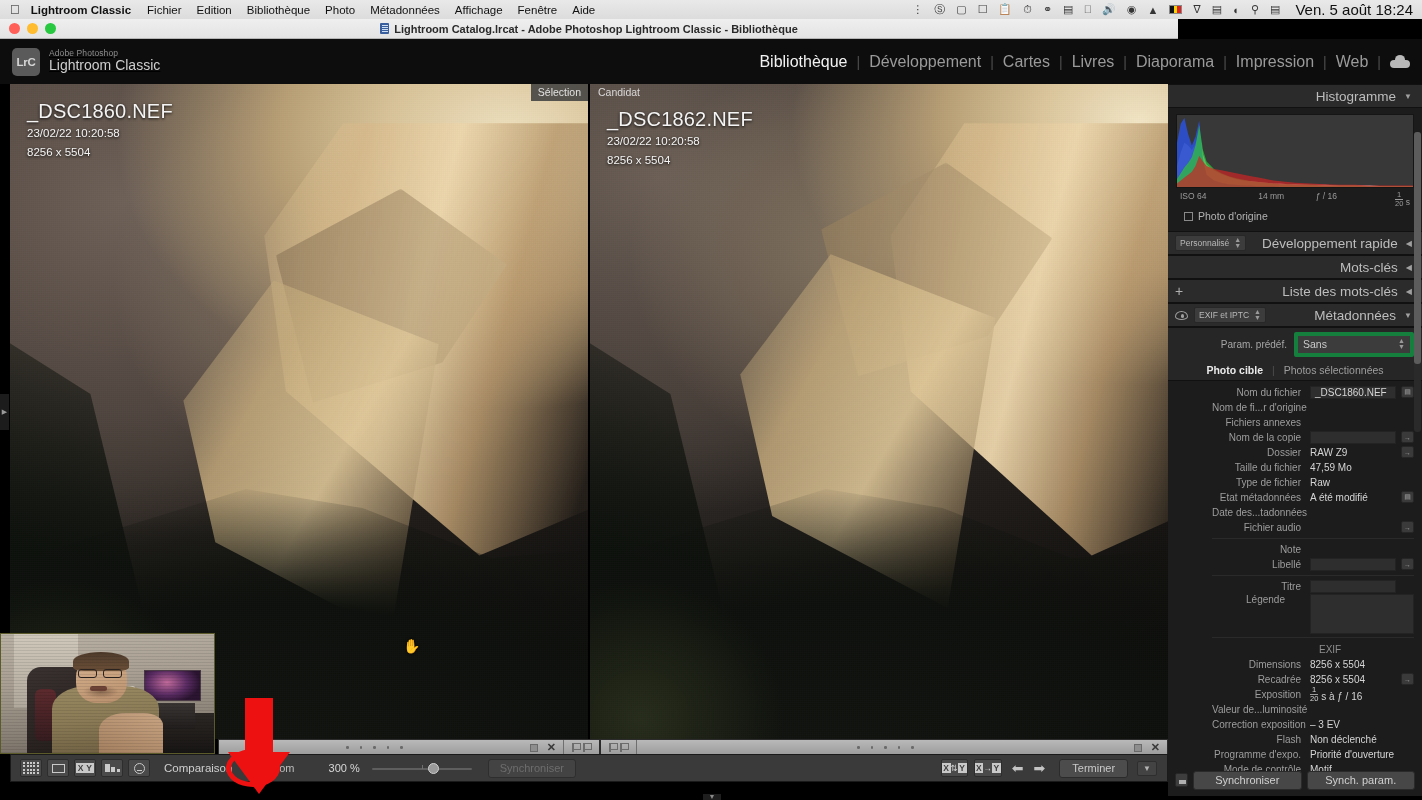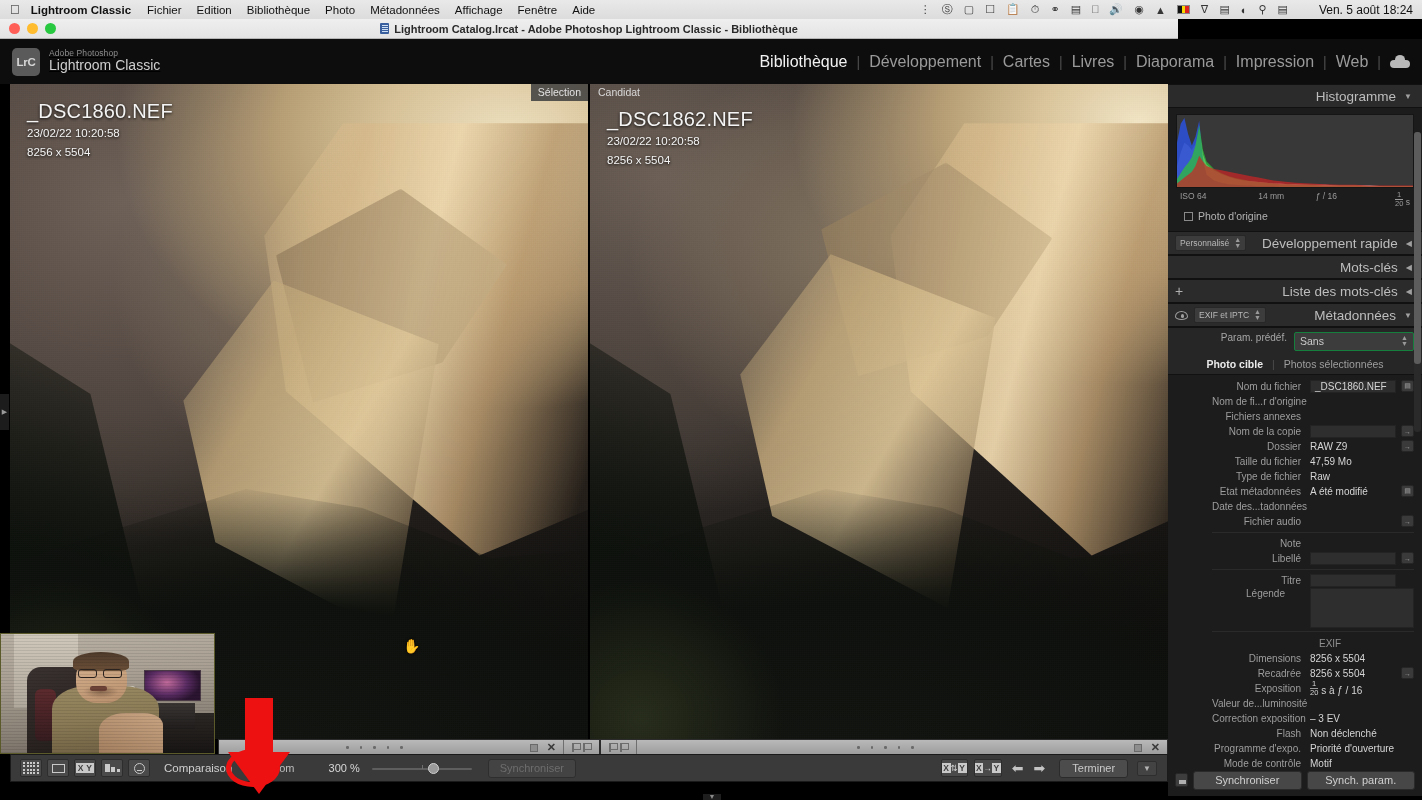--- a/index.html
+++ b/index.html
@@ -9,21 +9,21 @@
   
   #macbar { position:absolute; left:0; top:0; width:1422px; height:19px;
     background:linear-gradient(#e9e9e9,#dcdcdc); display:flex; align-items:center;
     font-size:11.5px; color:#101010; }
   #macbar .apple { margin:0 11px 0 10px; font-size:13px; line-height:1; }
   #macbar .appname { font-weight:bold; margin-right:16px; font-size:11.5px; }
   #macbar .mitem { margin-right:15px; font-size:11.5px; }
   #macbar .spacer { flex:1; }
   #macbar .tray { display:flex; align-items:center; gap:11px; padding-right:9px; }
   #macbar .tray .ic { font-size:11px; opacity:.82; display:inline-block; }
-  #macbar .clock { font-size:12px; margin-left:20px; }
+  #macbar .clock { font-size:15px; margin-left:4px; }
   .flagbe { display:inline-block; width:13px; height:9px; border:.5px solid #888;
     background:linear-gradient(90deg,#111 0 33.3%,#f5d600 33.3% 66.6%,#d22 66.6% 100%); }
 
   
   #titlebar { position:absolute; left:0; top:19px; width:1178px; height:20px;
     background:linear-gradient(#efefef,#e3e3e3); border-bottom:1px solid #b5b5b5;
     display:flex; align-items:center; }
   .tl { display:flex; gap:7px; padding-left:9px; }
   .tl i { width:11px; height:11px; border-radius:50%; display:block; }
   .tl .r{background:#ff5f57;} .tl .y{background:#febc2e;} .tl .g{background:#28c840;}
@@ -217,24 +217,24 @@
   #histo .hfill { position:absolute; inset:0; }
   .hinfo { display:flex; font-size:8.5px; color:#9b9b9b; padding:3px 4px 0; }
   .hinfo .a{width:34%;} .hinfo .b{width:25%;} .hinfo .c{width:24%;} .hinfo .d{flex:1; text-align:right;}
   .frac { display:inline-block; font-size:7.5px; line-height:1; text-align:center;
     vertical-align:-1px; }
   .frac b { display:block; border-bottom:1px solid #9b9b9b; font-weight:normal; }
   #origrow { display:flex; align-items:center; gap:5px; padding:3px 8px 5px;
     font-size:10.5px; color:#b3b3b3; }
   .cbox { width:9px; height:9px; border:1px solid #8a8a8a; }
 
-  #presetrow { display:flex; gap:7px; padding:4px 8px;
+  #presetrow { display:flex; align-items:center; gap:7px; padding:4px 8px;
     background:#262626; border-top:1px solid #111; }
   #presetrow .lbl { font-size:10px; color:#a6a6a6; margin-left:auto; }
-  .wsel { flex:1; background:#3c3c3c; border:1px solid #15803d; border-radius:2px;
+  .wsel { flex:1; background:#3c3c3c; border:4px solid #15803d; border-radius:2px;
     font-size:10.5px; color:#cacaca; padding:2px 5px; display:flex;
     align-items:center; justify-content:space-between; }
   .wsel .st { font-size:7px; color:#9a9a9a; line-height:.9; }
 
   #tabs { display:flex; align-items:center; justify-content:center; gap:9px;
     height:20px; background:#262626; border-bottom:1px solid #111;
     font-size:10.5px; color:#9e9e9e; }
   #tabs .t.active { color:#eaeaea; font-weight:bold; }
   #tabs .bar { color:#4f4f4f; }
 

